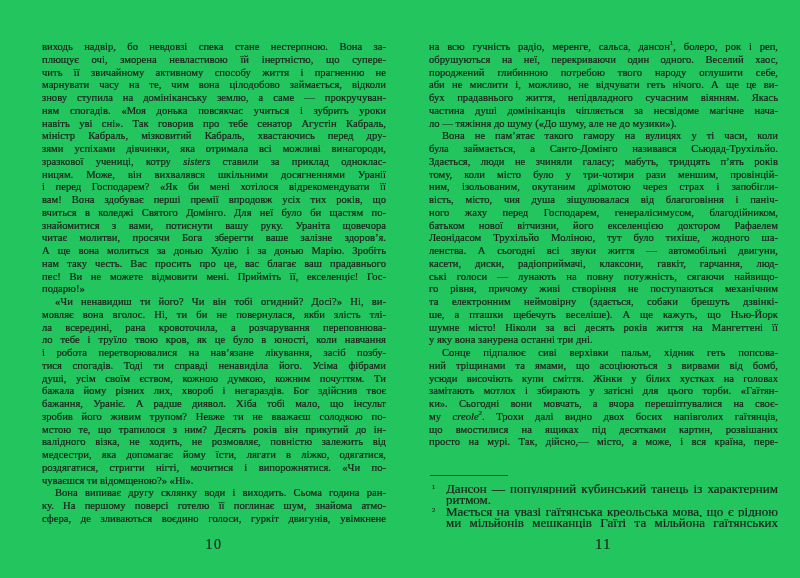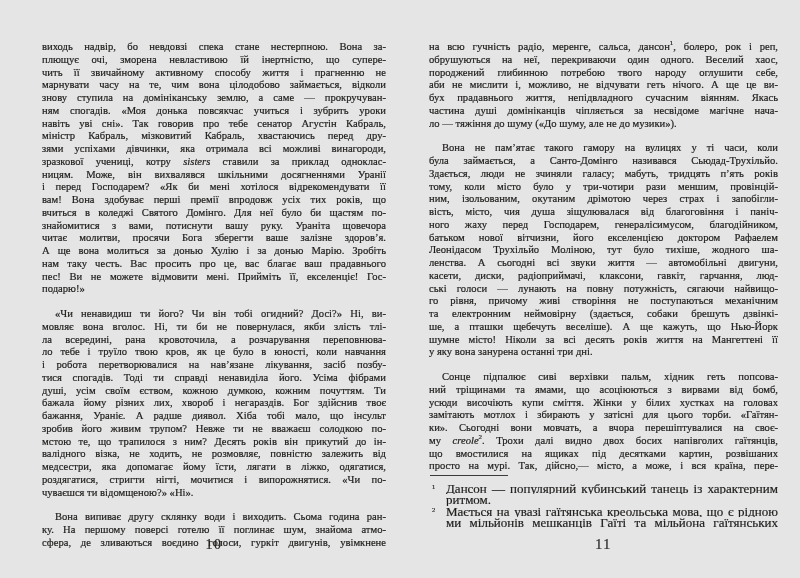--- a/index.html
+++ b/index.html
@@ -1,38 +1,38 @@
 <!DOCTYPE html>
 <html><head>
 <meta charset="utf-8">
 <style>
   * { margin:0; padding:0; box-sizing:border-box; }
   html,body { width:800px; height:578px; }
   body { background:#ffffff; }
 
   .spread {
     position:relative; width:800px; height:578px;
-    background:#e5e5e5; overflow:hidden;
+    background:#22c55e; overflow:hidden;
     font-family:"Liberation Serif","DejaVu Serif",serif;
     color:#1f1e1c;
     -webkit-text-stroke:0.2px currentColor;
   }
 
   .page { position:absolute; top:41px; height:520px; }
   .page.left  { left:42px;  width:344px; }
   .page.right { left:429px; width:349px; }
 
   .text-block { position:absolute; top:0; left:0; right:0; }
 
   .line {
     font-size:10.6px; line-height:12.75px; height:12.75px; overflow:hidden;
     text-align:justify; text-align-last:justify;
   }
   .line.para-end { text-align-last:left; }
-  .line.indent { text-indent:13px;margin-top:12px; }
+  .line.indent { text-indent:13px; }
 
   sup { font-size:7px; line-height:0; vertical-align:super; letter-spacing:0; }
   i { font-style:italic; }
 
   .fn-block { position:absolute; top:434px; left:0; right:0; }
   .fn-rule { width:78px; height:0; border-top:1px solid #3c3b39; margin:0 0 7px 1px; }
   .footnote { position:relative; padding-left:17px; }
   .fn-line {
     font-size:13px; line-height:11.3px; height:11.3px; overflow:hidden;
     text-align:justify; text-align-last:justify;

